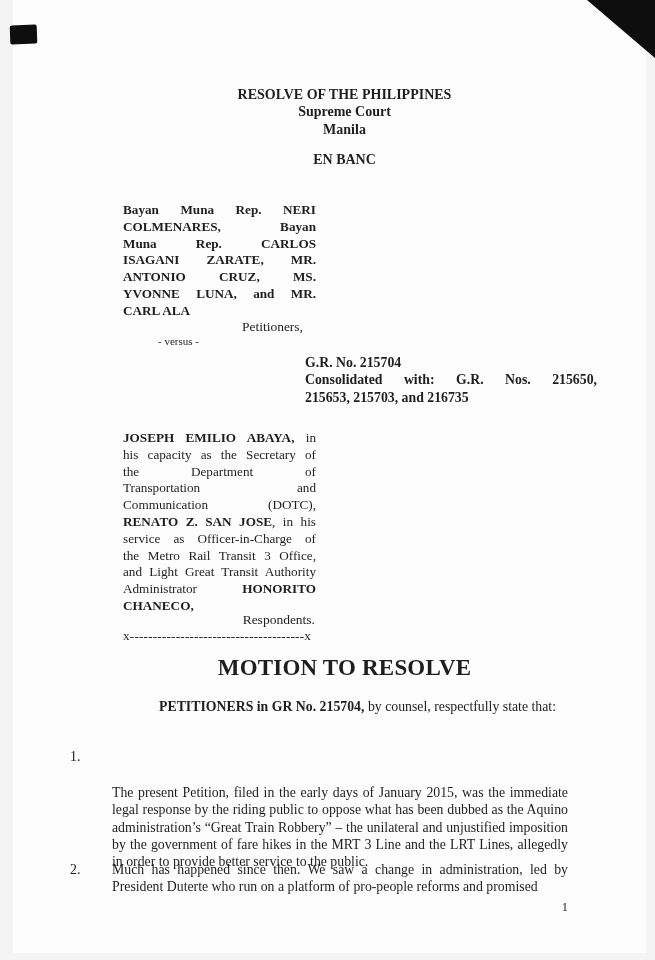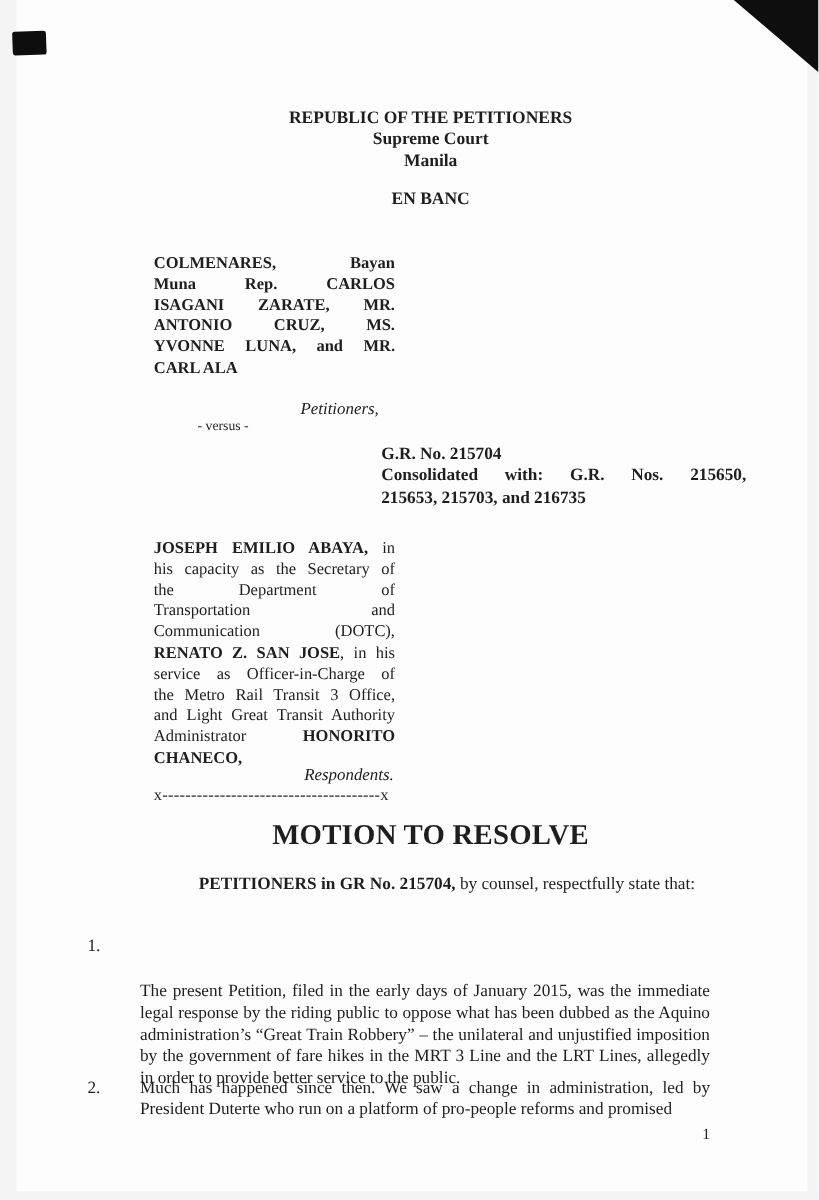--- a/index.html
+++ b/index.html
@@ -7,21 +7,21 @@
   }
   html,body{margin:0;padding:0;background:#ffffff;}
   .page{
     position:relative;width:655px;height:960px;overflow:hidden;
     background:var(--paper);color:var(--ink);
     font-family:"Liberation Serif","DejaVu Serif",serif;
     font-size:13.8px;
   }
   .abs{position:absolute;}
   .b{font-weight:bold;}
-  .i{font-style:italic;}
+  .i{}
   .center{text-align:center;}
   .right{text-align:right;}
   .just{text-align:justify;}
 
   
   .edge{position:absolute;background:var(--edge);}
   .edge.left{left:0;top:0;width:13px;height:960px;}
   .edge.right{left:646px;top:0;width:9px;height:960px;}
   .edge.bottom{left:0;top:953px;width:655px;height:7px;}
 
@@ -65,28 +65,29 @@
 
 <div class="page">
 
   <div class="edge left"></div>
   <div class="edge right"></div>
   <div class="edge bottom"></div>
   <div class="mark-blob"></div>
   <div class="mark-wedge"></div>
 
   <div class="abs header center b">
-    <div>REPUBLIC OF THE PETITIONERS</div>
+    <div>RESOLVE OF THE PHILIPPINES</div>
     <div>Supreme Court</div>
     <div>Manila</div>
   </div>
 
   <div class="abs enbanc center b">EN BANC</div>
 
   <div class="abs jblock petitioners">
+      <div class="line">Bayan Muna Rep. NERI</div>
       <div class="line">COLMENARES, Bayan</div>
       <div class="line">Muna Rep. CARLOS</div>
       <div class="line">ISAGANI ZARATE, MR.</div>
       <div class="line">ANTONIO CRUZ, MS.</div>
       <div class="line">YVONNE LUNA, and MR.</div>
       <div class="line last">CARL ALA</div>
     </div>
 
   <div class="abs pet-label i right">Petitioners,</div>
 

